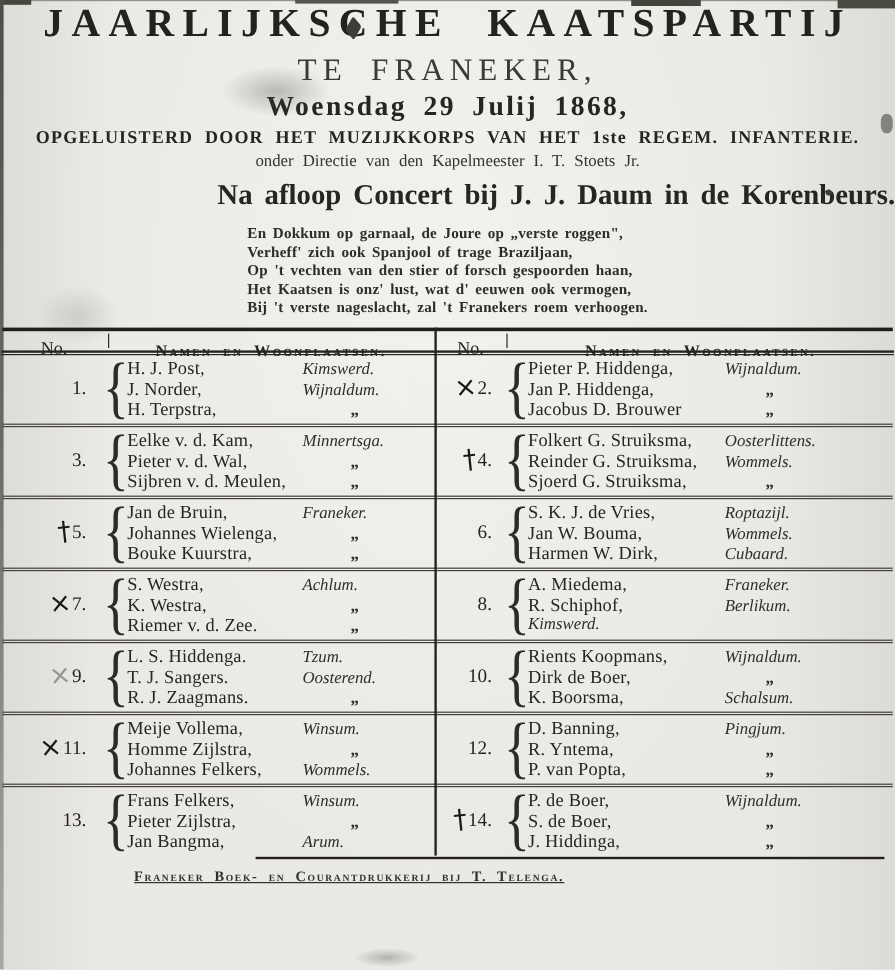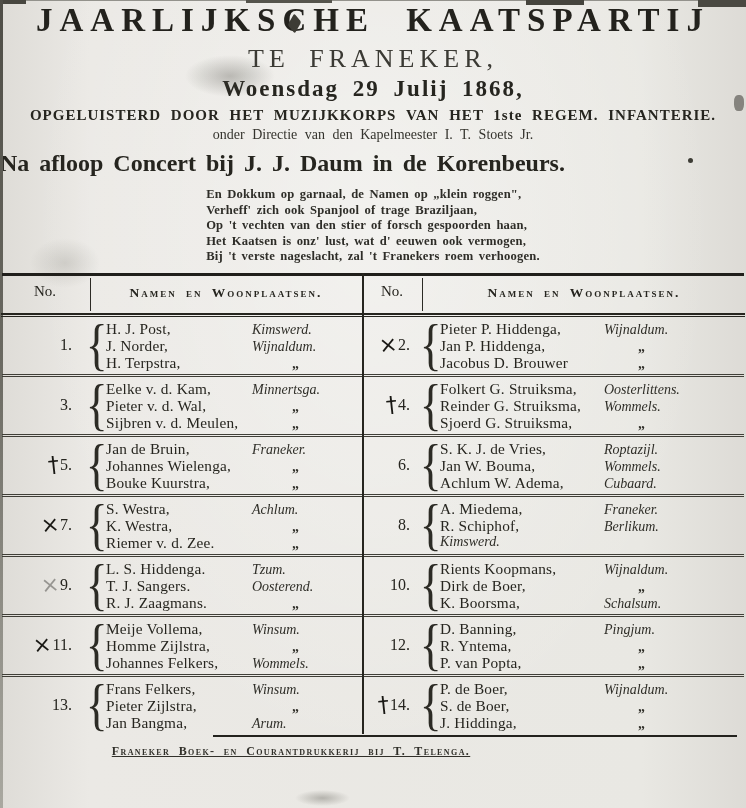--- a/index.html
+++ b/index.html
@@ -33,35 +33,35 @@
   }
   .music-line{
     margin-top:4px; text-align:center;
     font-size:15px; font-weight:bold; letter-spacing:1px; word-spacing:5px; line-height:18px;
   }
   .director-line{
     margin-top:3px; text-align:center;
     font-size:14px; word-spacing:4px; line-height:16px; color:#34332d;
   }
   .concert-line{
-    margin-top:6px; text-align:left;
+    margin-top:6px; text-align:right;
     font-size:24px; font-weight:bold; word-spacing:4px; line-height:28px;
   }
   
   .poem{ margin:10px auto 0 auto; width:fit-content; }
   .poem-line{
     font-size:12.6px; font-weight:bold; line-height:15.5px;
     letter-spacing:.2px; word-spacing:2px; color:#2e2d28;
   }
   
   .table-wrap{ position:relative; margin-top:8px; }
   .thick-rule{ height:3px; background:#201f1b; margin:0 2px; }
   .hr2{ height:4px; border-top:2px solid #26251f; border-bottom:1px solid #26251f; margin:0 1px; }
   .row-sep{ height:3px; border-top:1px solid #403f38; border-bottom:1px solid #403f38; margin:0 2px; }
-  .thead{ position:relative; height:37px; }
+  .thead{ position:relative; height:16px; }
   .thead .vline{ position:absolute; top:2px; bottom:2px; width:1px; background:#2c2b25; }
   .vl1{ left:90px; } .vl2{ left:422px; }
   .h-no{ position:absolute; top:7px; font-size:15px; text-align:center; }
   .h-no.left{ left:0; width:90px; }
   .h-no.right{ left:362px; width:60px; }
   .h-names{
     position:absolute; top:9px; text-align:center;
     font-variant:small-caps; font-weight:600; font-size:13.5px; letter-spacing:2px; word-spacing:4px;
   }
   .h-names.left{ left:90px; width:272px; }
@@ -140,21 +140,21 @@
   <header>
     <h1 class="main-title">JAARLIJKSCHE KAATSPARTIJ</h1>
     <div class="loc-line">TE FRANEKER,</div>
     <div class="date-line">Woensdag 29 Julij 1868,</div>
     <div class="music-line">OPGELUISTERD DOOR HET MUZIJKKORPS VAN HET 1ste REGEM. INFANTERIE.</div>
     <div class="director-line">onder Directie van den Kapelmeester I. T. Stoets Jr.</div>
     <div class="concert-line">Na afloop Concert bij J. J. Daum in de Korenbeurs.</div>
   </header>
 
   <section class="poem">
-    <div class="poem-line">En Dokkum op garnaal, de Namen op „klein roggen",</div>
+    <div class="poem-line">En Dokkum op garnaal, de Joure op „verste roggen",</div>
     <div class="poem-line">Verheff' zich ook Spanjool of trage Braziljaan,</div>
     <div class="poem-line">Op 't vechten van den stier of forsch gespoorden haan,</div>
     <div class="poem-line">Het Kaatsen is onz' lust, wat d' eeuwen ook vermogen,</div>
     <div class="poem-line">Bij 't verste nageslacht, zal 't Franekers roem verhoogen.</div>
   </section>
 
   <div class="table-wrap">
     <div class="thick-rule"></div>
     <div class="thead">
       <span class="h-no left">No.</span>
@@ -284,21 +284,21 @@
             <div class="entries">
               <div class="entry">
                 <span class="name">S. K. J. de Vries,</span>
                 <span class="place">Roptazijl.</span>
               </div>
               <div class="entry">
                 <span class="name">Jan W. Bouma,</span>
                 <span class="place">Wommels.</span>
               </div>
               <div class="entry">
-                <span class="name">Achlum W. Adema,</span>
+                <span class="name">Harmen W. Dirk,</span>
                 <span class="place">Cubaard.</span>
               </div>
             </div>
           </div>
         </div>
         <div class="row-sep"></div>
         <div class="row">
           <div class="team left">
             <div class="no-cell">
               <span class="mark">×</span>

